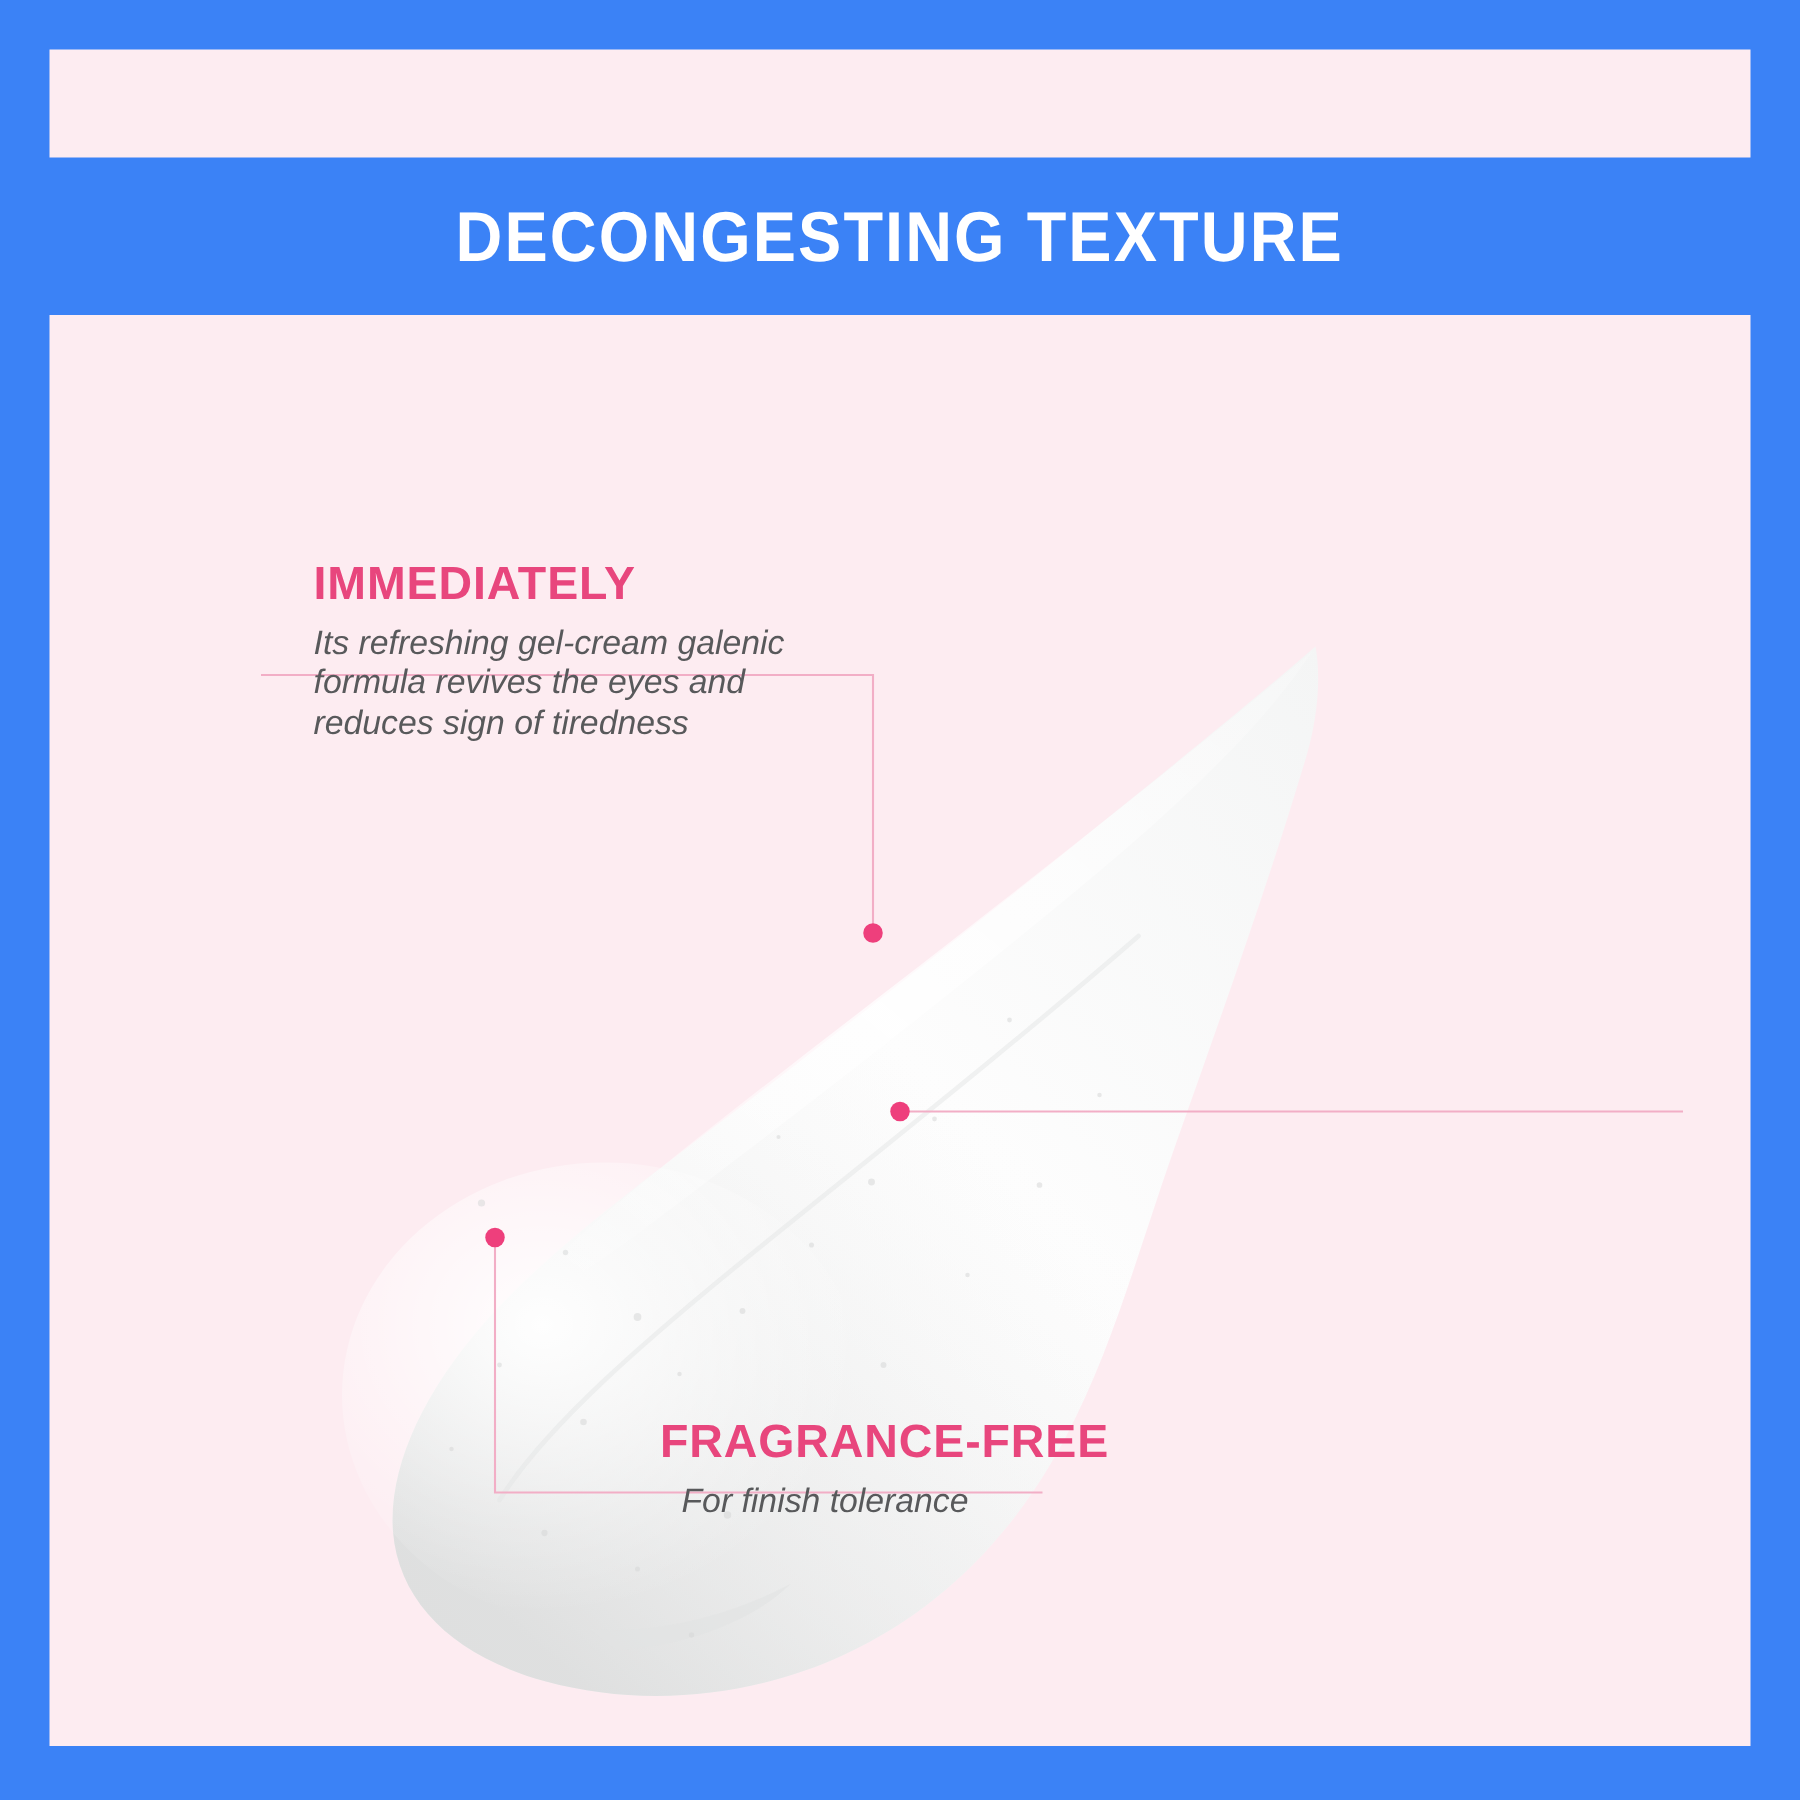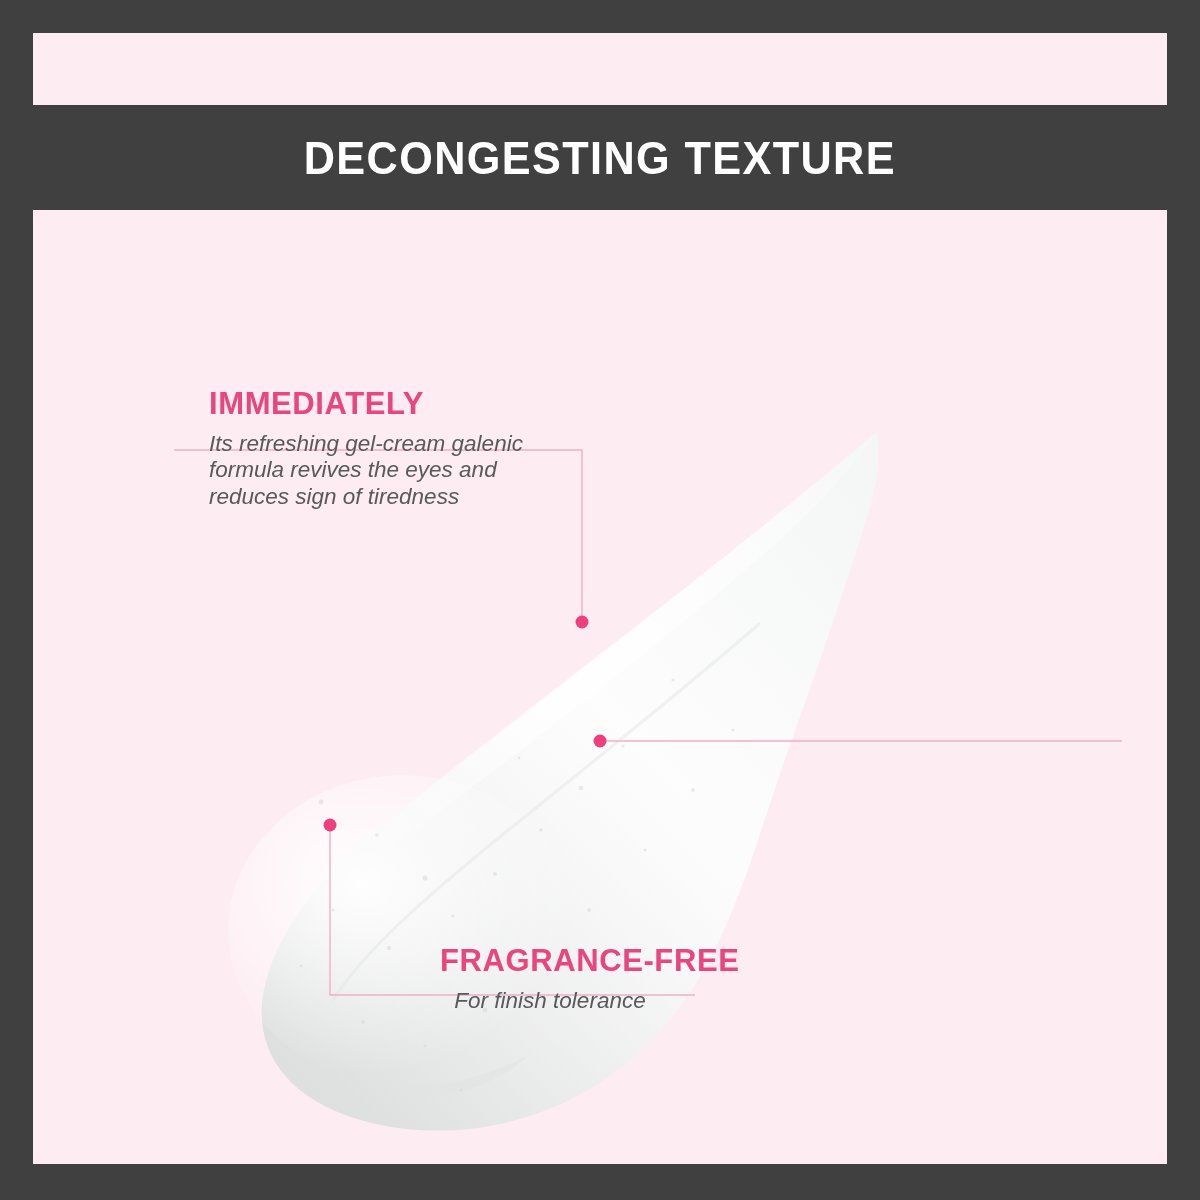--- a/index.html
+++ b/index.html
@@ -11,21 +11,21 @@
     height: 1200px;
     background: #ee5283;
     font-family: "Liberation Sans", sans-serif;
     overflow: hidden;
   }
 
   .poster {
     position: relative;
     width: 1200px;
     height: 1200px;
-    background: #404040;
+    background: #3b82f6;
   }
 
   
   .top-bar {
     position: absolute;
     left: 33px;
     top: 33px;
     width: 1134px;
     height: 72px;
     background: #fdecf1;
@@ -95,21 +95,21 @@
     font-style: italic;
     font-size: 22.5px;
     line-height: 1.18;
     margin: 10px 0 0 0;
     white-space: pre-line;
   }
 
   
   #callout-immediately {
     left: 141px;
-    top: 178px;
+    top: 163px;
     width: 410px;
   }
   #callout-immediately .callout-title { margin-left: 35px; }
   #callout-immediately .callout-body { margin-left: 35px; }
 
   
   #callout-day-after-day {
     left: 698px;
     top: 473px;
     width: 425px;

